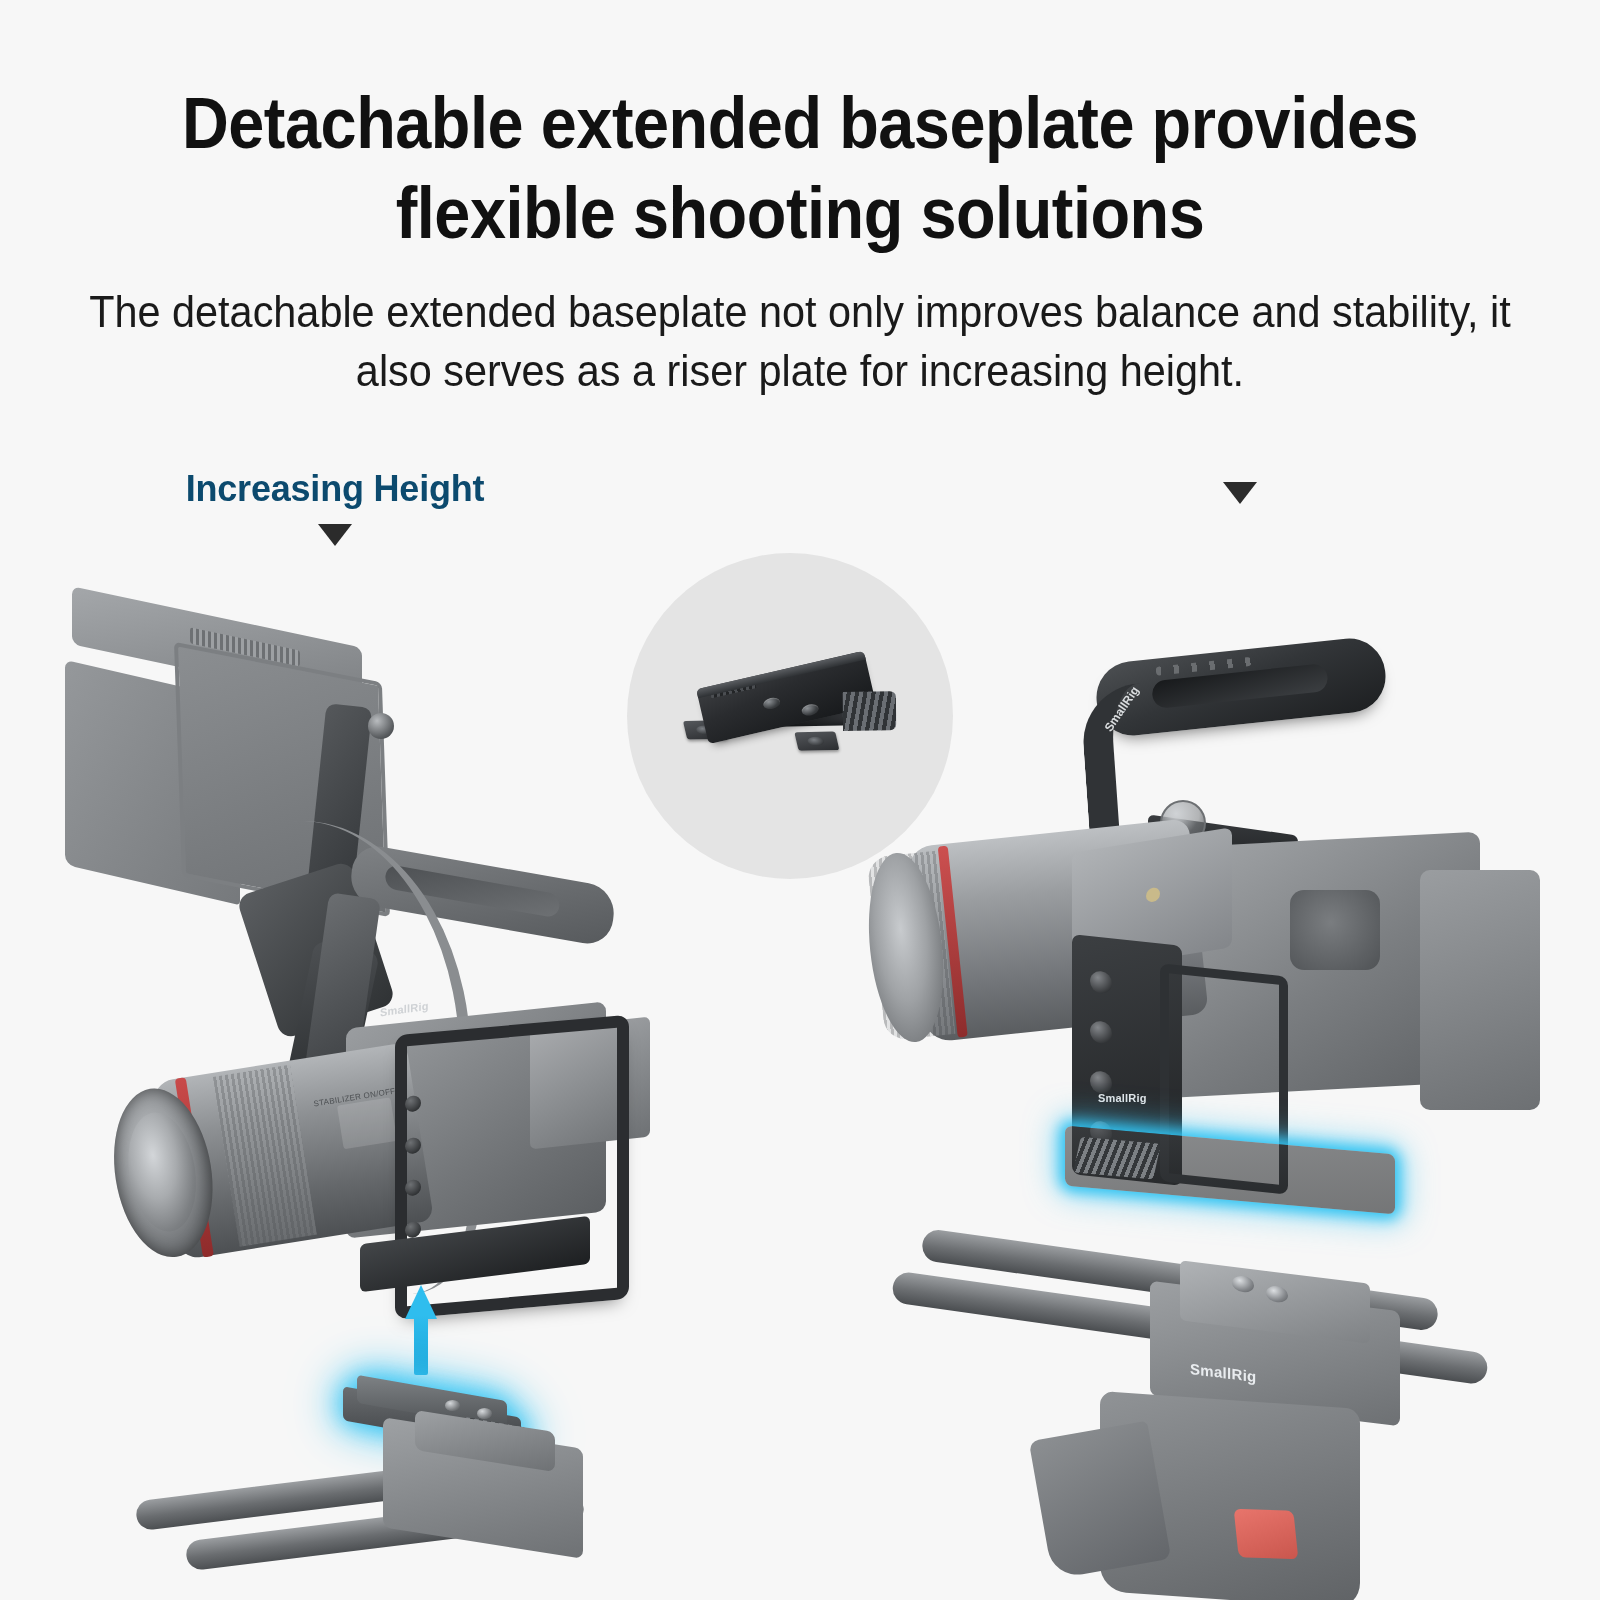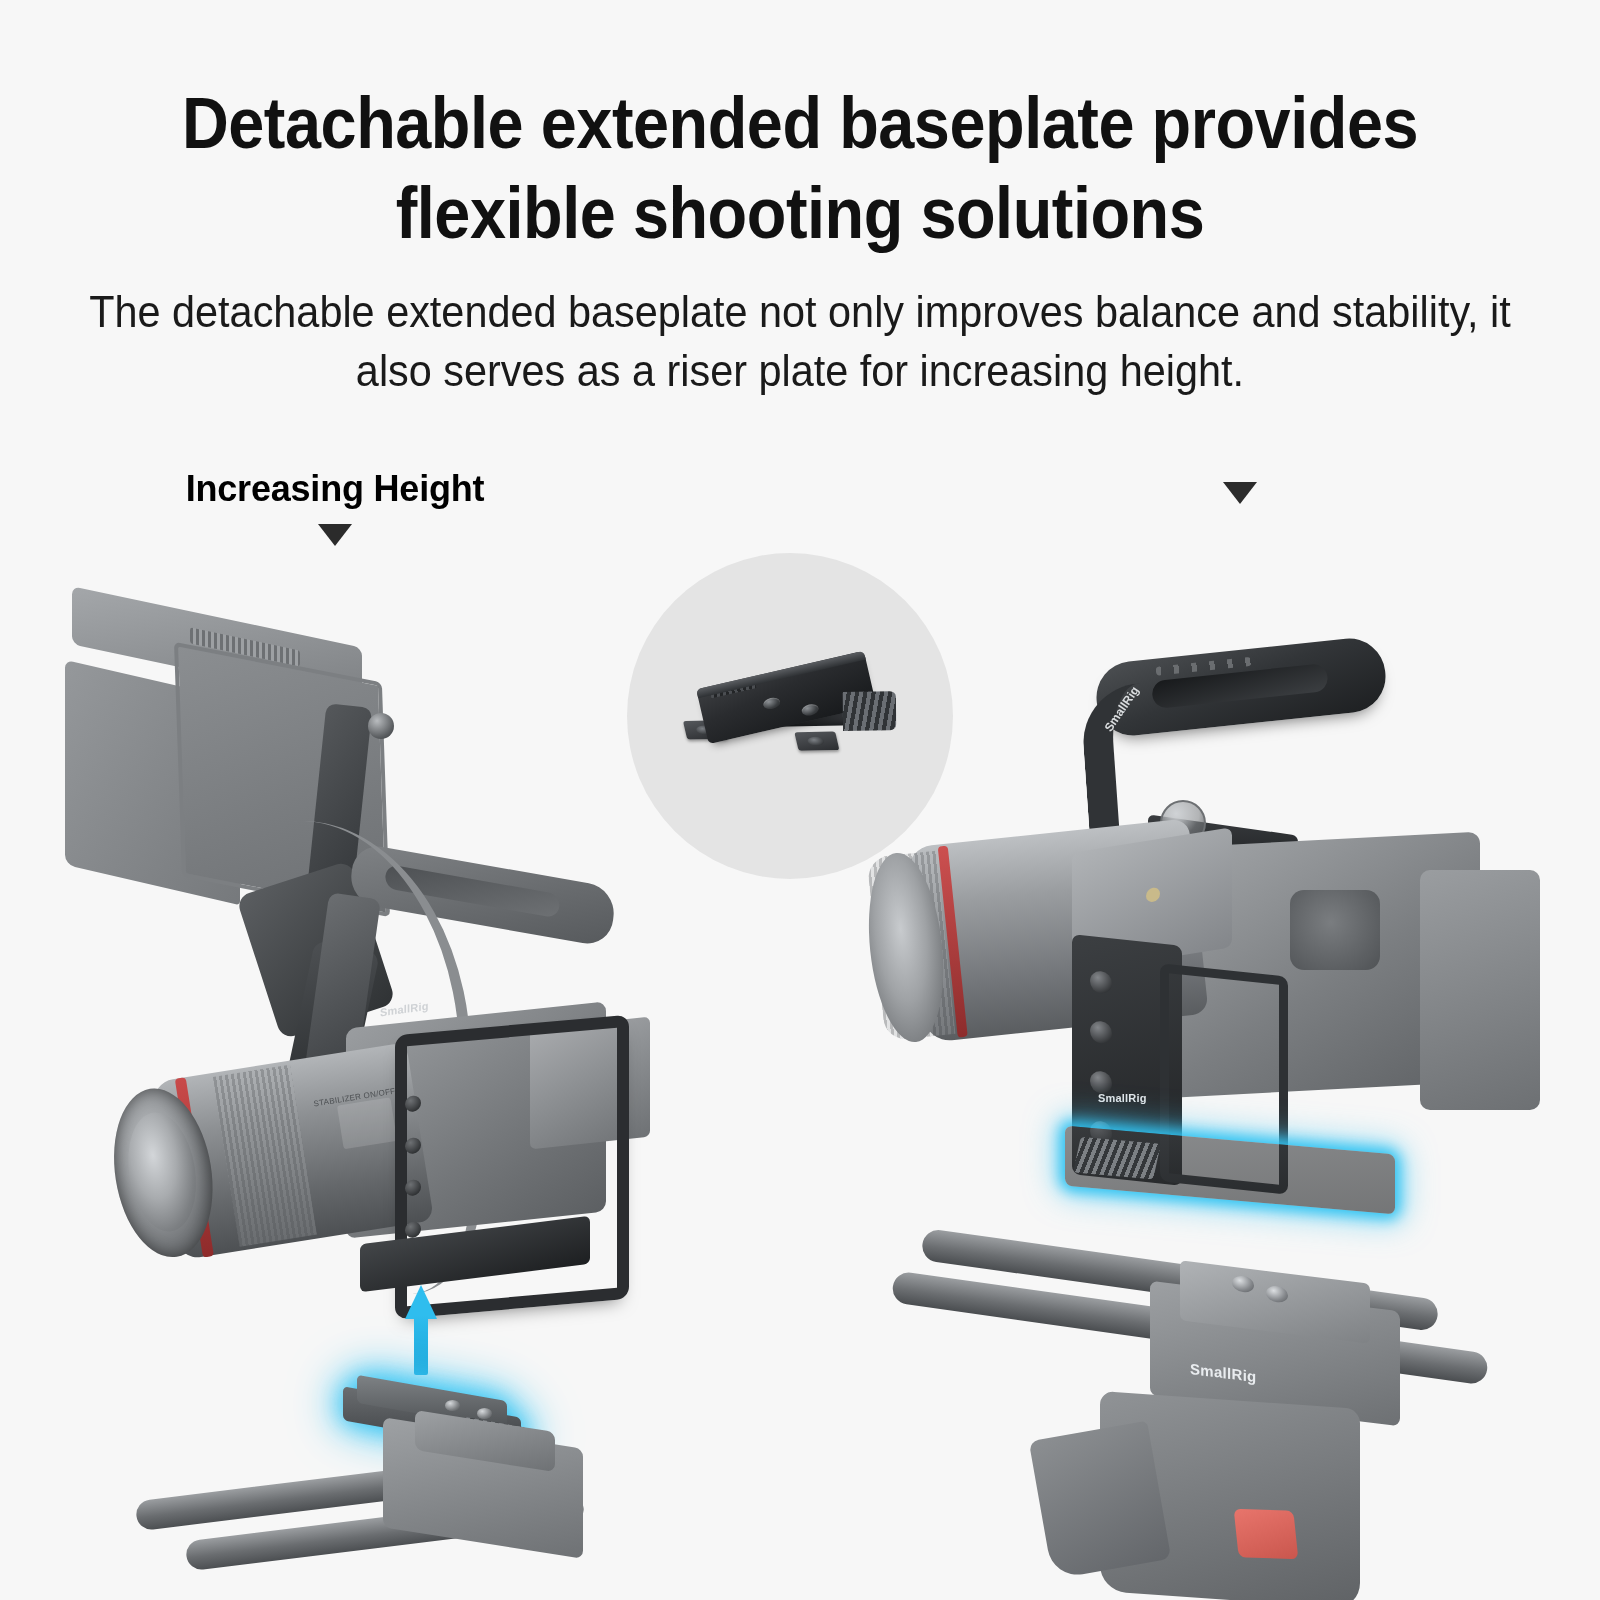--- a/index.html
+++ b/index.html
@@ -30,21 +30,21 @@
     line-height:59px;
     color:#1a1a1a;
     margin:0;
     padding-top:24px;
     transform:scaleX(0.92);
   }
 
   
   .col-label{position:absolute;text-align:center;width:420px;}
   .col-label .txt{
-    font-weight:700;font-size:36px;color:#000000;letter-spacing:-0.2px;
+    font-weight:700;font-size:36px;color:#0c4a6e;letter-spacing:-0.2px;
     white-space:nowrap;
   }
   .tri{
     width:0;height:0;margin:14px auto 0;
     border-left:17px solid transparent;
     border-right:17px solid transparent;
     border-top:22px solid #2b2b2b;
   }
   #label-left{left:125px;top:468px;}
   #label-right{left:1030px;top:468px;}

